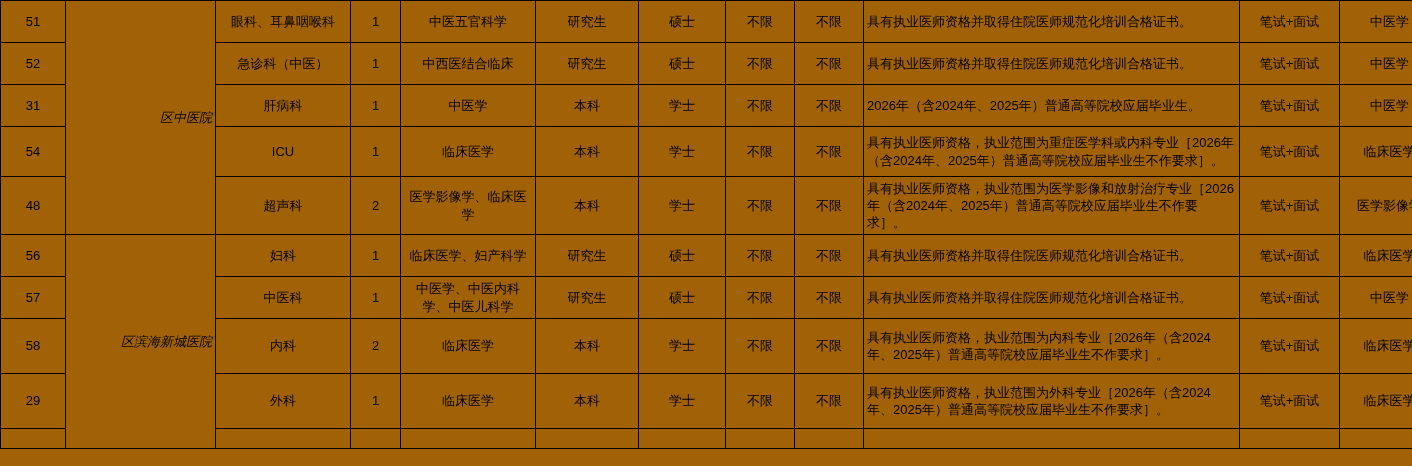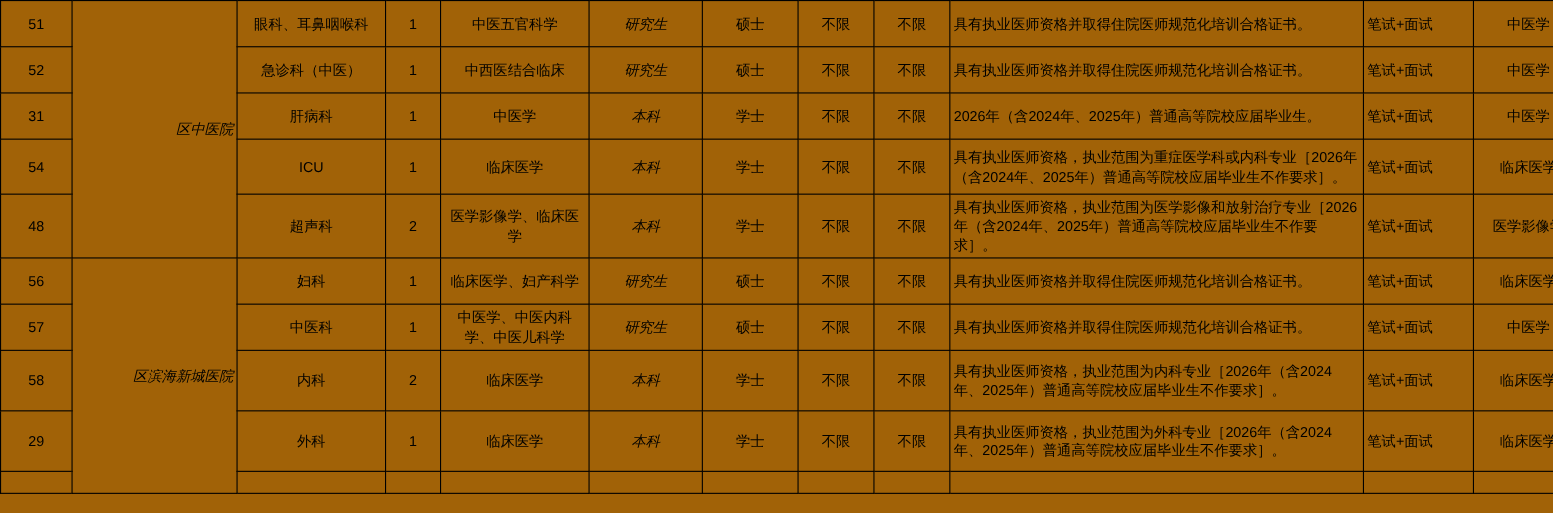--- a/index.html
+++ b/index.html
@@ -30,26 +30,26 @@
     vertical-align: middle;
     line-height: 1.32;
     word-break: break-all;
     overflow: hidden;
   }
   .c-idx    { width: 58px;  text-align: center; }
   .c-unit   { width: 143px; text-align: right; font-style: italic; }
   .c-post   { width: 128px; text-align: center; }
   .c-num    { width: 43px;  text-align: center; }
   .c-major  { width: 128px; text-align: center; }
-  .c-edu    { width: 96px;  text-align: center; font-style: italic; }
+  .c-edu    { width: 96px;  text-align: center; }
   .c-degree { width: 80px;  text-align: center; }
   .c-age    { width: 62px;  text-align: center; }
   .c-other  { width: 62px;  text-align: center; }
   .c-req    { width: 369px; text-align: left; padding-left: 5px; padding-right: 5px; }
-  .c-exam   { width: 93px;  text-align: left; }
+  .c-exam   { width: 93px;  text-align: center; }
   .c-subj   { width: 93px;  text-align: center; }
   .row-h1 { height: 42px; }
   .row-h2 { height: 42px; }
   .row-h3 { height: 42px; }
   .row-h4 { height: 50px; }
   .row-h5 { height: 58px; }
   .row-h6 { height: 42px; }
   .row-h7 { height: 42px; }
   .row-h8 { height: 55px; }
   .row-h9 { height: 55px; }

